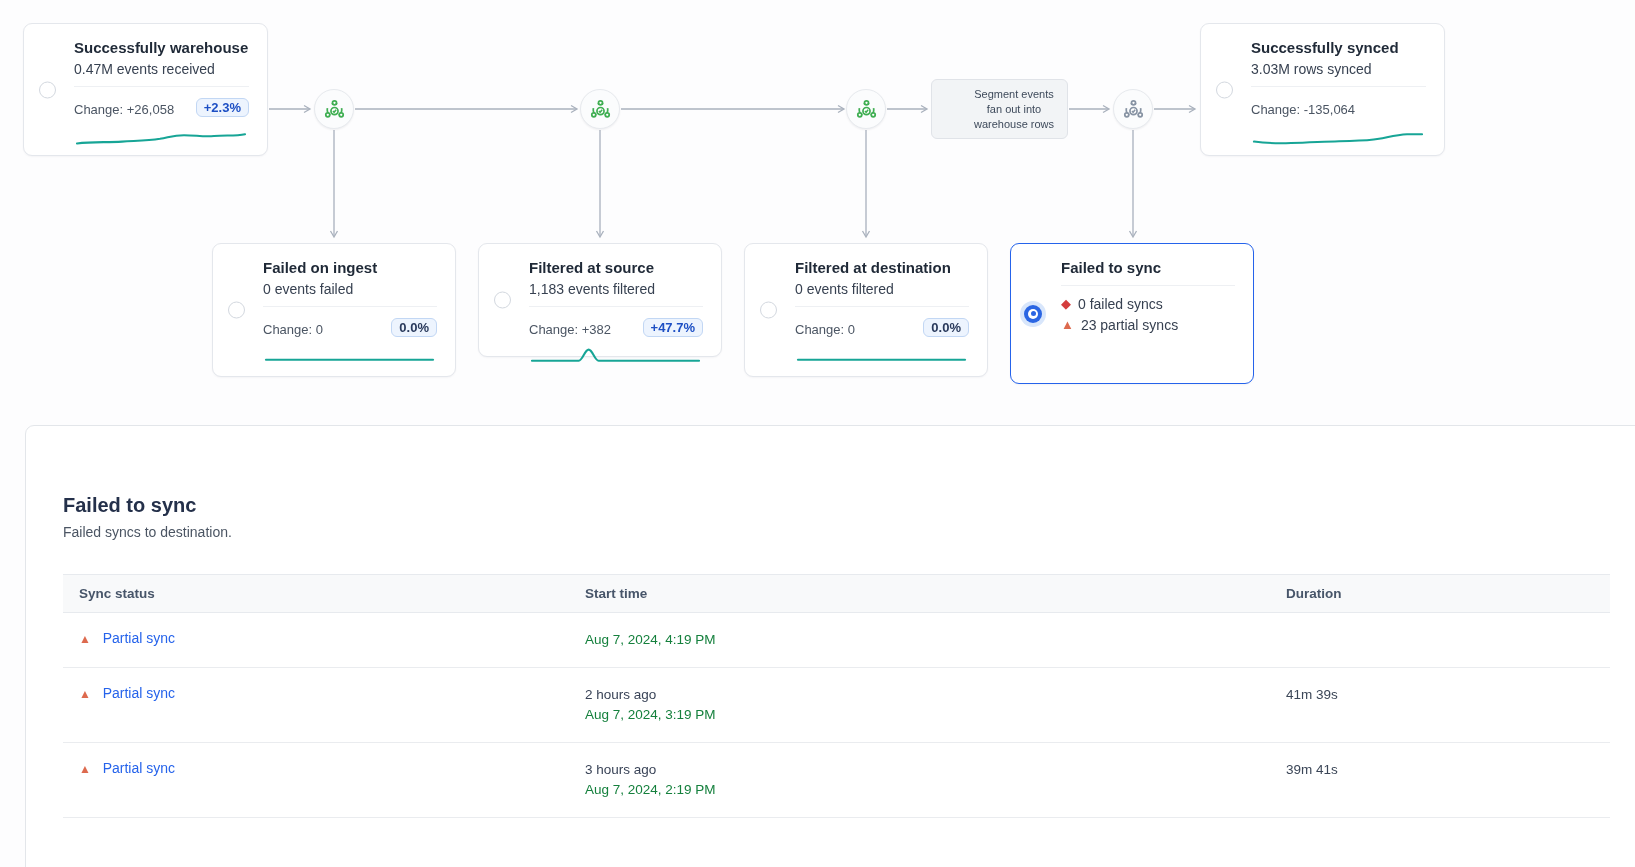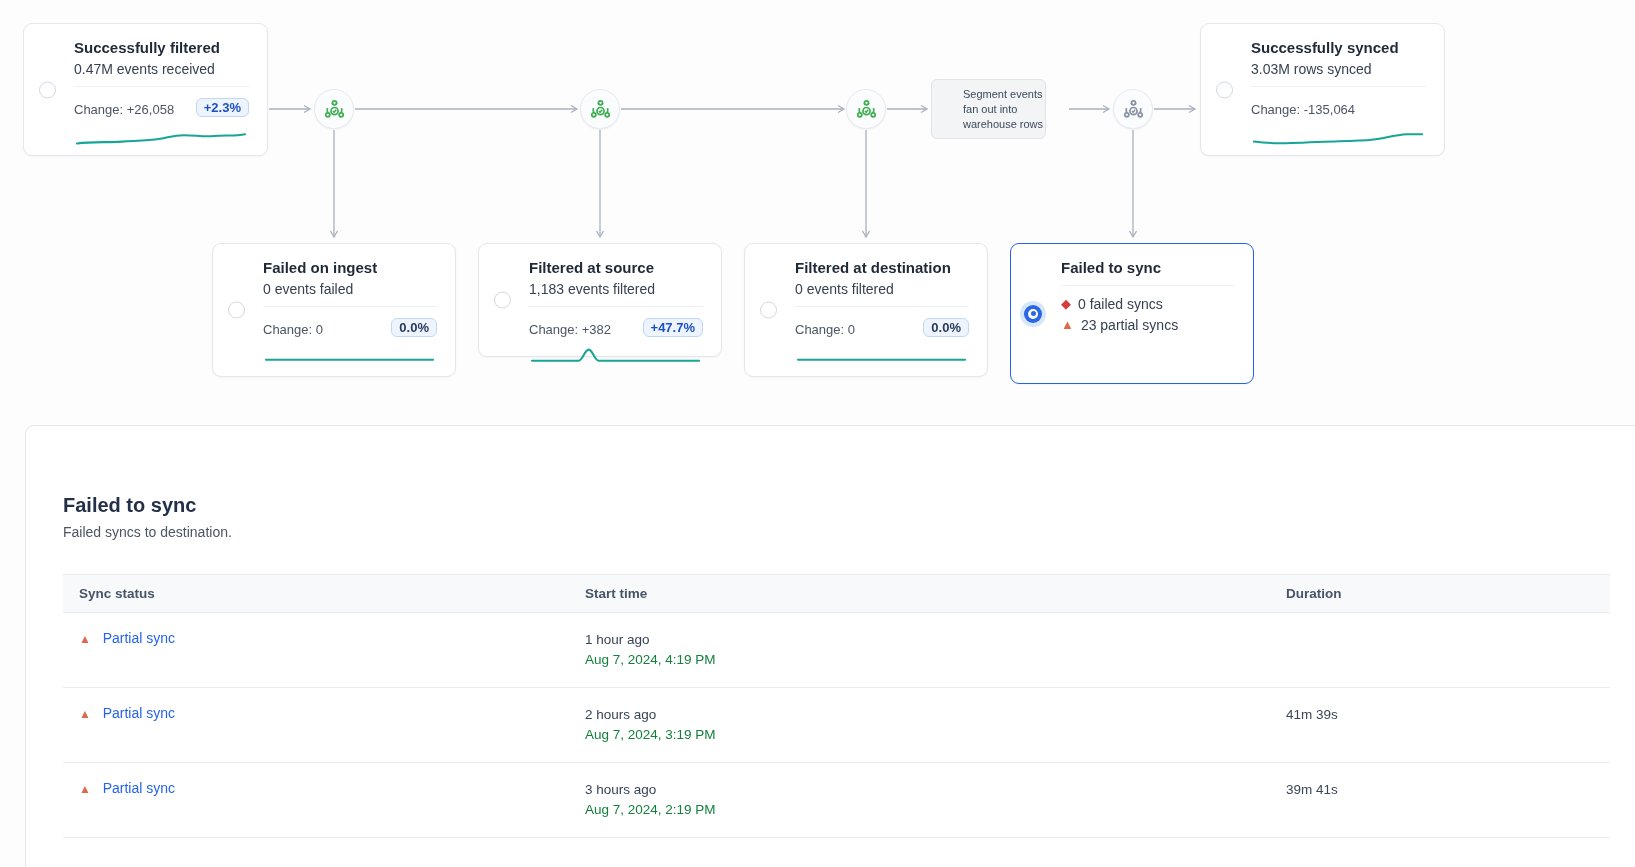--- a/index.html
+++ b/index.html
@@ -36,23 +36,23 @@
 
   .stat-line { display:flex; align-items:center; font-size:14px; color:#374151;
                line-height:20px; margin-bottom:1px; }
   .stat-glyph { font-size:13px; margin-right:7px; }
 
   .step-icon { position:absolute; width:40px; height:40px; border-radius:50%;
                background:#fbfcfd; border:1px solid #e7eaee; box-shadow:0 1px 2px rgba(16,24,40,.06);
                display:flex; align-items:center; justify-content:center; }
   .step-icon svg { width:23px; height:23px; }
 
-  .note-box { position:absolute; left:931px; top:79px; width:115px; height:60px;
+  .note-box { position:absolute; left:931px; top:79px; width:137px; height:60px;
               background:#f2f4f6; border:1px solid #e0e3e8; border-radius:6px;
-              display:flex; align-items:center; justify-content:center; 
+              display:flex; align-items:center; justify-content:center; text-align:center;
               font-size:11px; line-height:15px; color:#3e4a5b; white-space:pre-line;padding-left:29px; }
 
   
   .panel { position:absolute; left:25px; top:425px; width:1640px; height:470px;
            background:#fff; border:1px solid #e3e6ea; border-radius:9px; }
   .panel-inner { padding:68px 0 0 37px; }
   .panel-title { font-size:20px; font-weight:700; color:#24304a; }
   .panel-sub { font-size:14px; color:#4b5563; margin-top:7px; }
 
   .table { width:1547px; margin-top:34px; font-size:13.5px; }
@@ -145,21 +145,21 @@
       </svg>
     </div>
 
     <div class="note-box">Segment events
 fan out into
 warehouse rows</div>
 
     <div class="card" style="left:23px; top:23px; width:245px; height:133px;">
       <div class="radio"></div>
       <div class="card-body">
-        <div class="card-title">Successfully filtered</div>
+        <div class="card-title">Successfully warehouse</div>
         <div class="card-sub">0.47M events received</div>
         <div class="card-div"></div>
         <div class="change-row">
           <span>Change: +26,058</span>
           <span class="badge" style="color: rgb(29, 79, 196);">+2.3%</span>
         </div>
         <svg class="spark" viewBox="0 0 175 26" preserveAspectRatio="none" style="color: rgb(23, 165, 150);">
           <path d="M3 20 C18 18 32 19 48 18 C64 17 74 17 86 15 C96 13 100 11 110 11 C122 11 128 13 140 12 C152 11 162 12 171 10"></path>
         </svg>
       </div>
@@ -260,21 +260,20 @@
           <div class="c-time">Start time</div>
           <div class="c-dur">Duration</div>
         </div>
 
         <div class="trow">
           <div class="c-status">
             <span class="tri" style="color: rgb(221, 106, 78);">▲</span>
             <a href="#" class="status-link" style="color: rgb(37, 99, 235);">Partial sync</a>
           </div>
           <div class="c-time">
-            <div class="time-l1">1 hour ago</div>
             <div class="time-l2">Aug 7, 2024, 4:19 PM</div>
           </div>
         </div>
 
         <div class="trow">
           <div class="c-status">
             <span class="tri" style="color: rgb(221, 106, 78);">▲</span>
             <a href="#" class="status-link" style="color: rgb(37, 99, 235);">Partial sync</a>
           </div>
           <div class="c-time">

